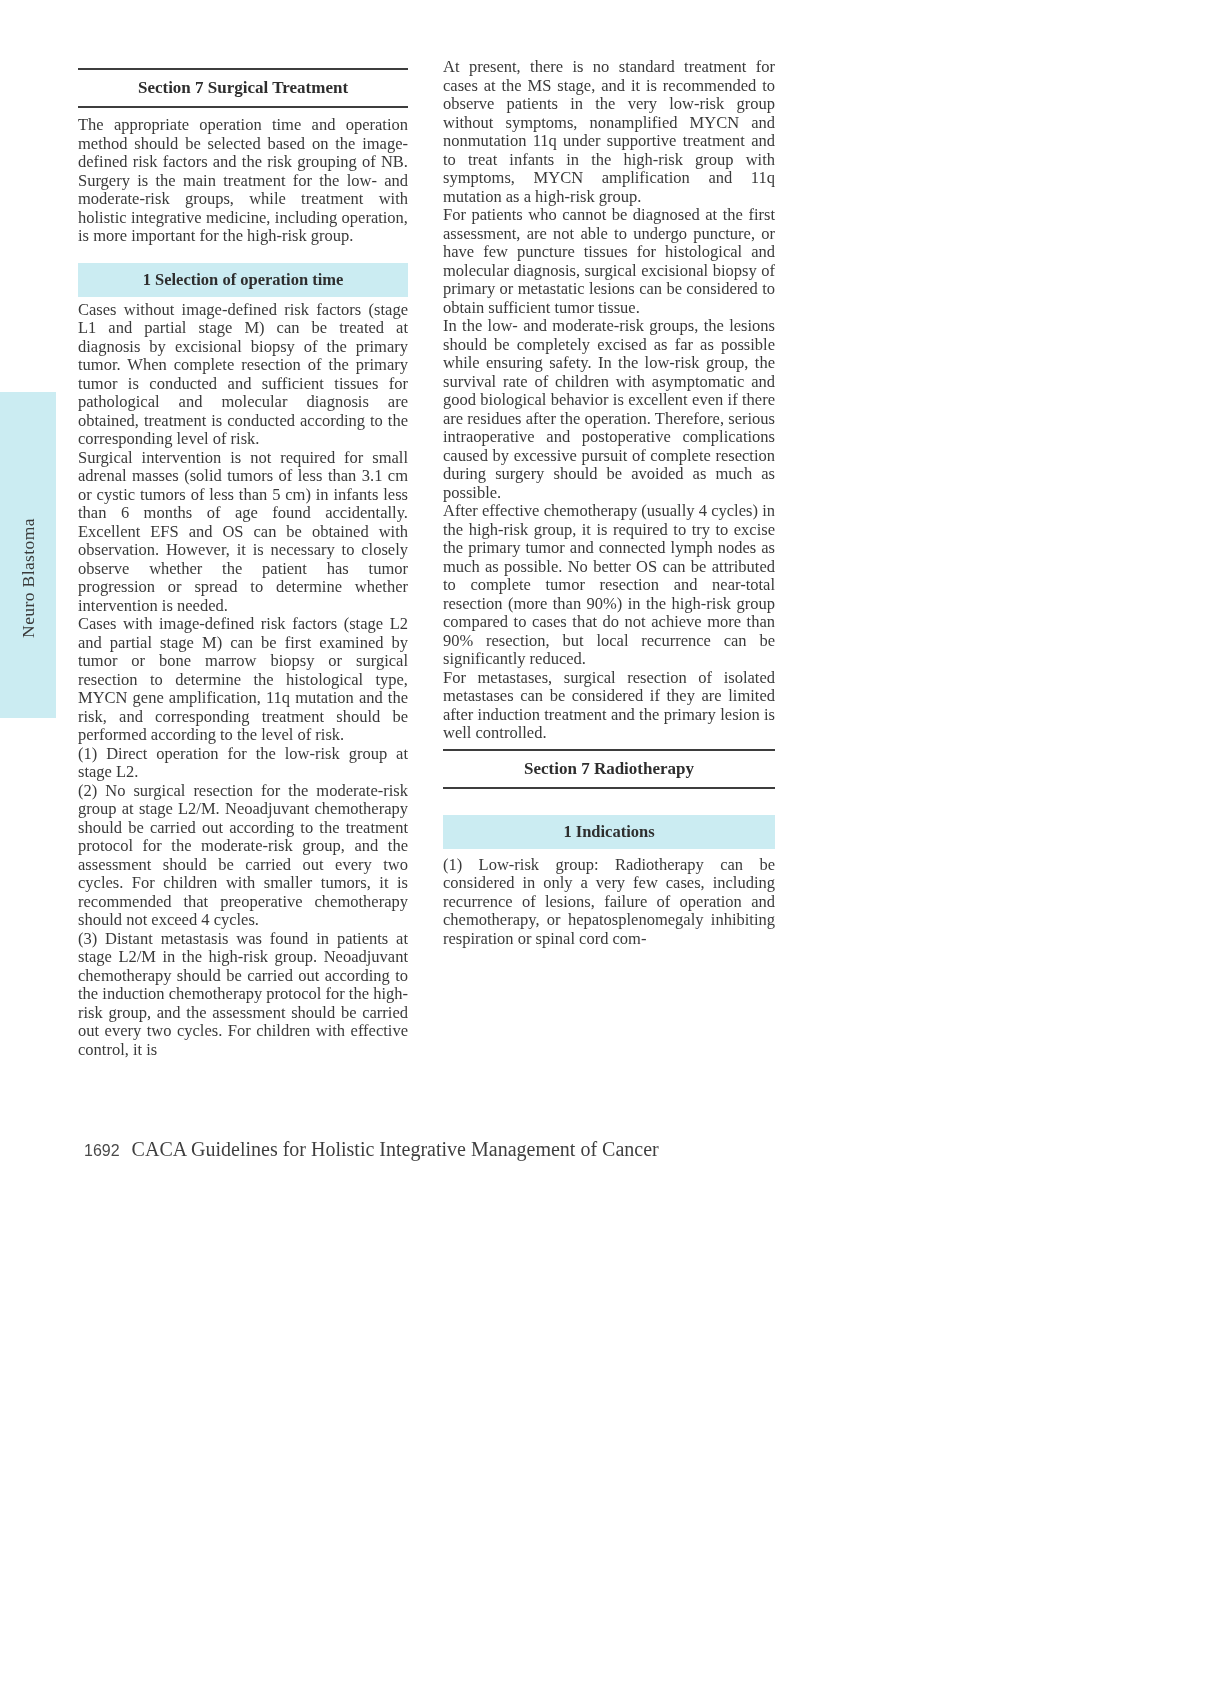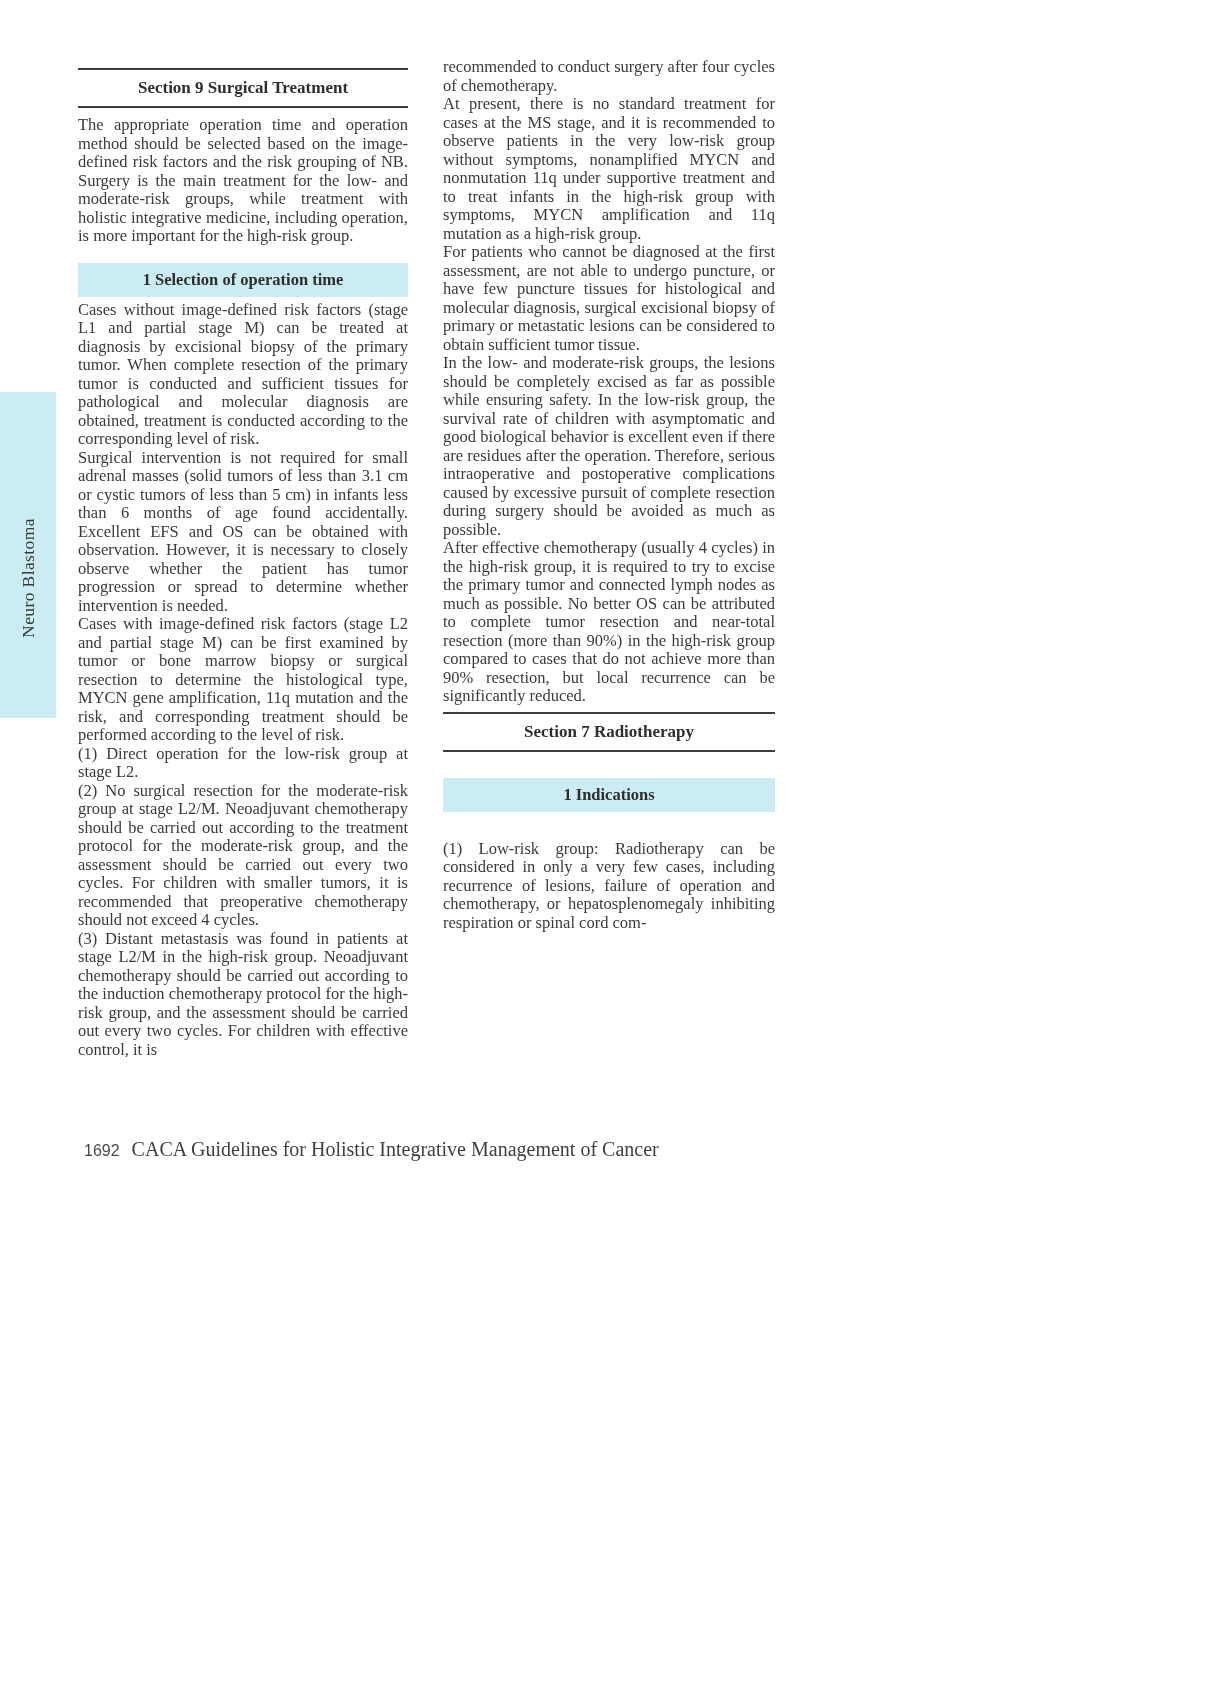--- a/index.html
+++ b/index.html
@@ -67,21 +67,21 @@
   .subsection-heading {
     background: #cbecf2;
     text-align: center;
     font-weight: bold;
     font-size: 16.5px;
     color: #2e2e2e;
     padding: 7px 12px;
     margin: 17px 0 4px 0;
   }
   .col-right .subsection-heading.first { margin-top: 16px; }
-  .col-right .subsection-heading.second { margin-top: 26px; margin-bottom: 28px; }
+  .col-right .subsection-heading.second { margin-top: 26px; margin-bottom: 7px; }
   
   .footer {
     position: absolute;
     left: 84px;
     top: 1138px;
     display: flex;
     align-items: baseline;
     gap: 12px;
   }
   .footer .page-number {
@@ -98,37 +98,37 @@
 </head>
 <body>
 
 <div class="page">
 
   <div class="chapter-tab">
     <span class="chapter-tab-label">Neuro Blastoma</span>
   </div>
 
   <div class="col col-left">
-    <div class="section-heading">Section 9 Surgical Treatment</div>
+    <div class="section-heading">Section 7 Surgical Treatment</div>
     <p>The appropriate operation time and operation method should be selected based on the image-defined risk factors and the risk grouping of NB. Surgery is the main treatment for the low- and moderate-risk groups, while treatment with holistic integrative medicine, including operation, is more important for the high-risk group.</p>
     <div class="subsection-heading">1 Selection of operation time</div>
     <p>Cases without image-defined risk factors (stage L1 and partial stage M) can be treated at diagnosis by excisional biopsy of the primary tumor. When complete resection of the primary tumor is conducted and sufficient tissues for pathological and molecular diagnosis are obtained, treatment is conducted according to the corresponding level of risk.</p>
     <p>Surgical intervention is not required for small adrenal masses (solid tumors of less than 3.1 cm or cystic tumors of less than 5 cm) in infants less than 6 months of age found accidentally. Excellent EFS and OS can be obtained with observation. However, it is necessary to closely observe whether the patient has tumor progression or spread to determine whether intervention is needed.</p>
     <p>Cases with image-defined risk factors (stage L2 and partial stage M) can be first examined by tumor or bone marrow biopsy or surgical resection to determine the histological type, MYCN gene amplification, 11q mutation and the risk, and corresponding treatment should be performed according to the level of risk.</p>
     <p>(1) Direct operation for the low-risk group at stage L2.</p>
     <p>(2) No surgical resection for the moderate-risk group at stage L2/M. Neoadjuvant chemotherapy should be carried out according to the treatment protocol for the moderate-risk group, and the assessment should be carried out every two cycles. For children with smaller tumors, it is recommended that preoperative chemotherapy should not exceed 4 cycles.</p>
     <p>(3) Distant metastasis was found in patients at stage L2/M in the high-risk group. Neoadjuvant chemotherapy should be carried out according to the induction chemotherapy protocol for the high-risk group, and the assessment should be carried out every two cycles. For children with effective control, it is</p>
   </div>
 
   <div class="col col-right">
-    <p>recommended to conduct surgery after four cycles of chemotherapy.</p>
     <p>At present, there is no standard treatment for cases at the MS stage, and it is recommended to observe patients in the very low-risk group without symptoms, nonamplified MYCN and nonmutation 11q under supportive treatment and to treat infants in the high-risk group with symptoms, MYCN amplification and 11q mutation as a high-risk group.</p>
     <p>For patients who cannot be diagnosed at the first assessment, are not able to undergo puncture, or have few puncture tissues for histological and molecular diagnosis, surgical excisional biopsy of primary or metastatic lesions can be considered to obtain sufficient tumor tissue.</p>
     <p>In the low- and moderate-risk groups, the lesions should be completely excised as far as possible while ensuring safety. In the low-risk group, the survival rate of children with asymptomatic and good biological behavior is excellent even if there are residues after the operation. Therefore, serious intraoperative and postoperative complications caused by excessive pursuit of complete resection during surgery should be avoided as much as possible.</p>
     <p>After effective chemotherapy (usually 4 cycles) in the high-risk group, it is required to try to excise the primary tumor and connected lymph nodes as much as possible. No better OS can be attributed to complete tumor resection and near-total resection (more than 90%) in the high-risk group compared to cases that do not achieve more than 90% resection, but local recurrence can be significantly reduced.</p>
+    <p>For metastases, surgical resection of isolated metastases can be considered if they are limited after induction treatment and the primary lesion is well controlled.</p>
     <div class="section-heading">Section 7 Radiotherapy</div>
     <div class="subsection-heading second">1 Indications</div>
     <p>(1) Low-risk group: Radiotherapy can be considered in only a very few cases, including recurrence of lesions, failure of operation and chemotherapy, or hepatosplenomegaly inhibiting respiration or spinal cord com-</p>
   </div>
 
   <div class="footer">
     <span class="page-number">1692</span>
     <span class="running-title">CACA Guidelines for Holistic Integrative Management of Cancer</span>
   </div>
 

